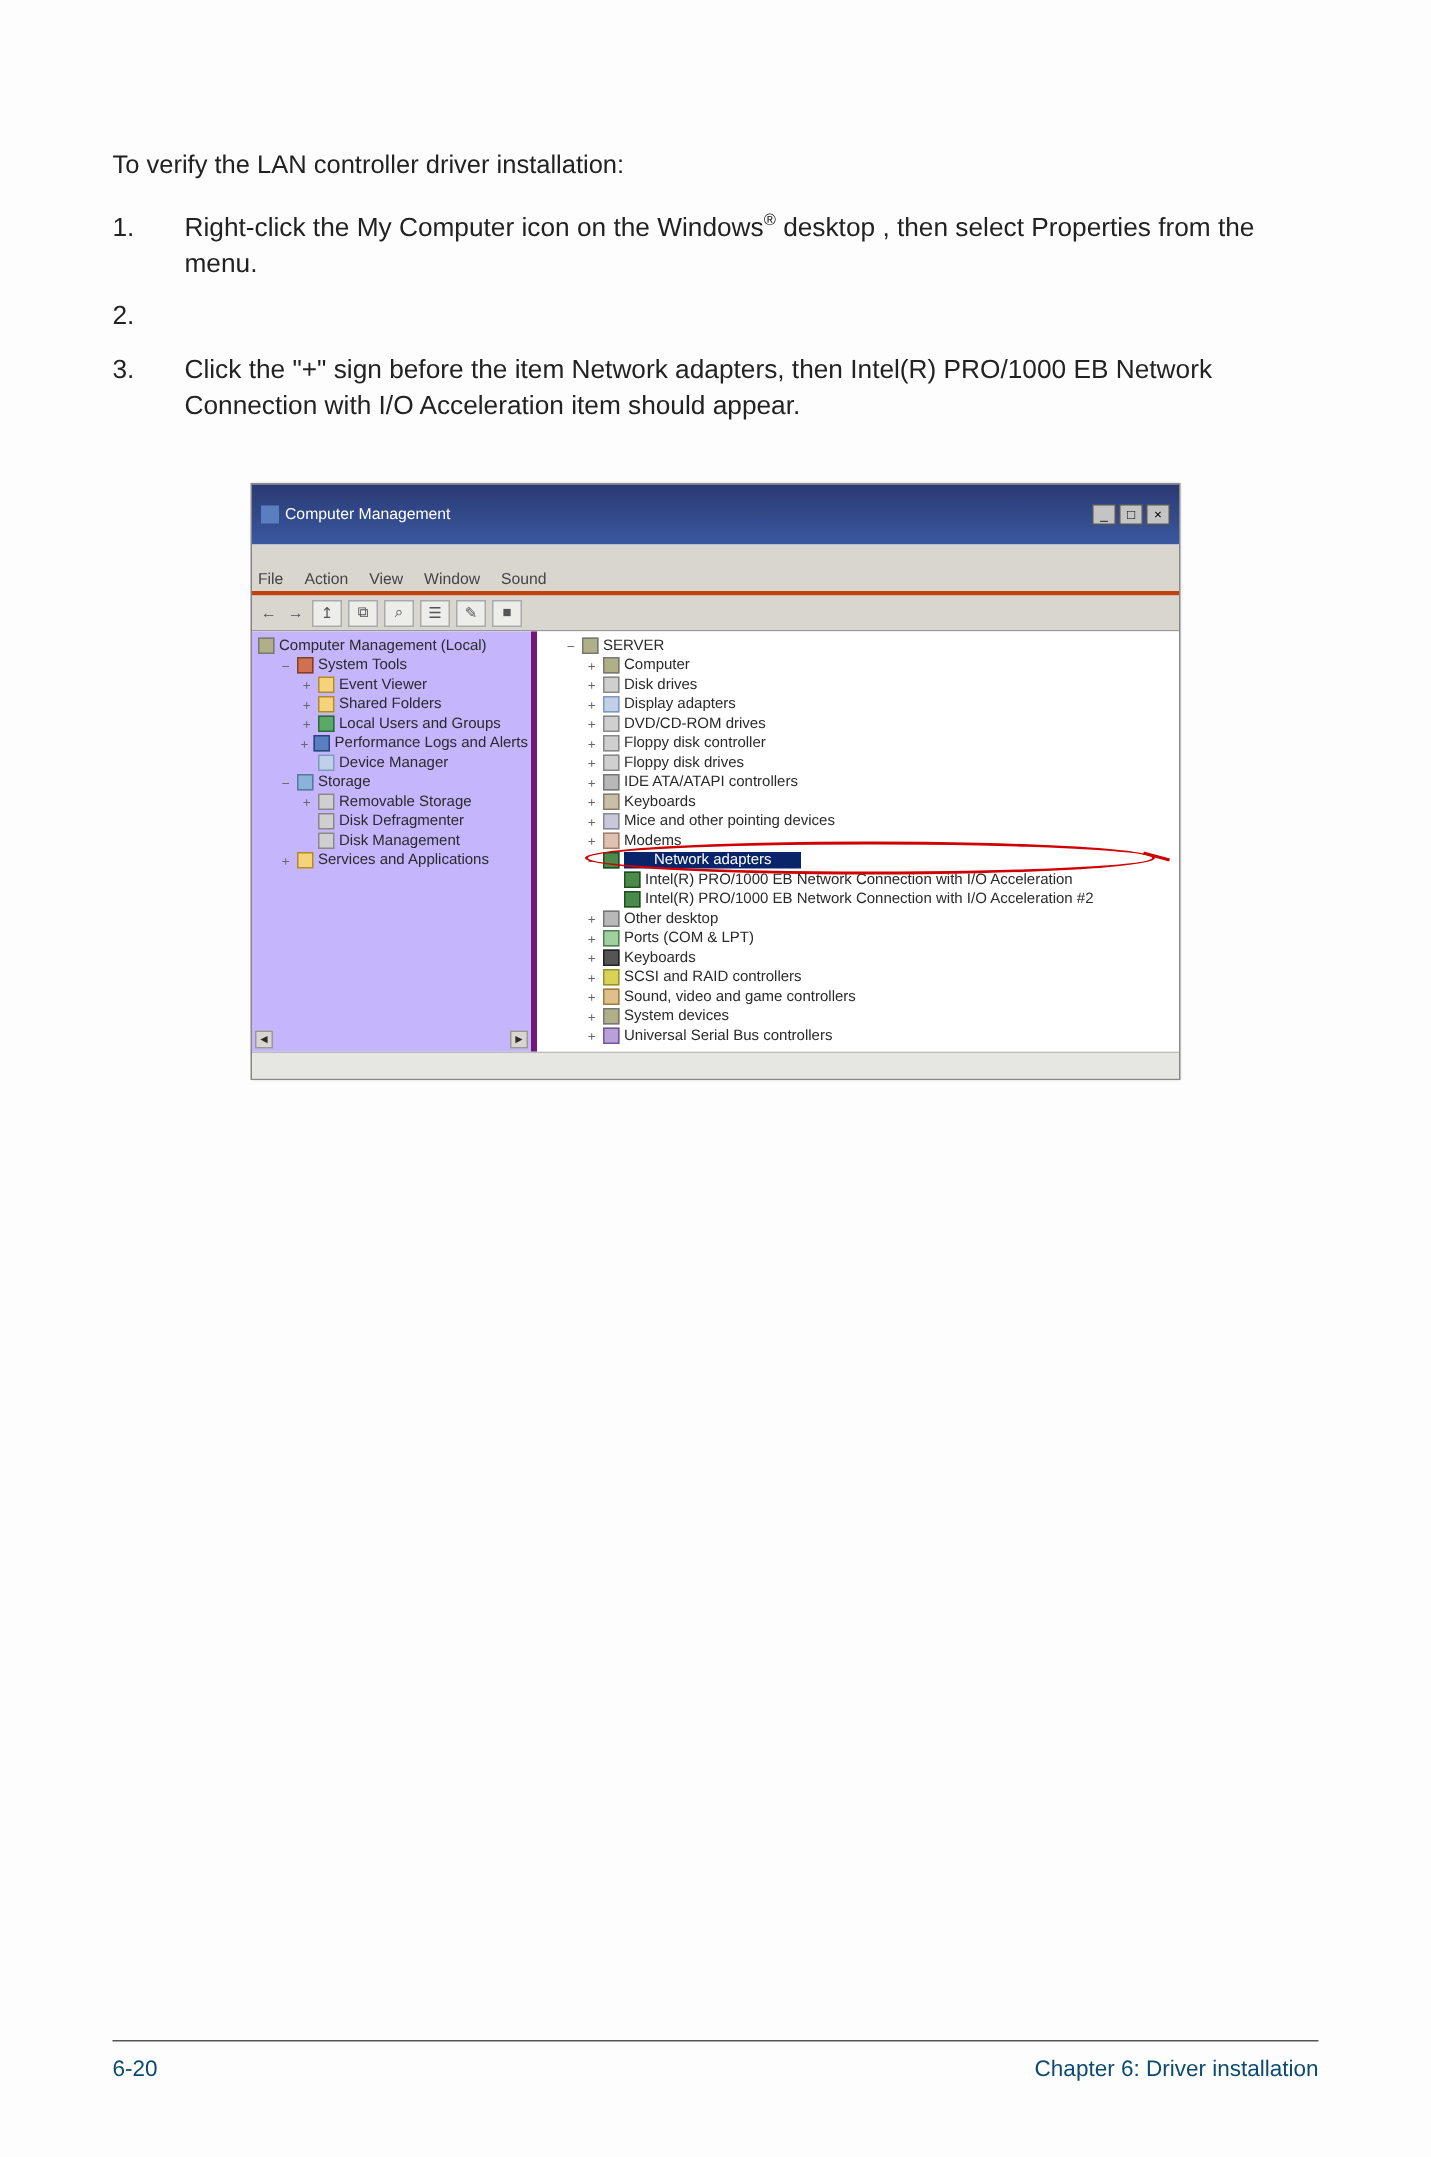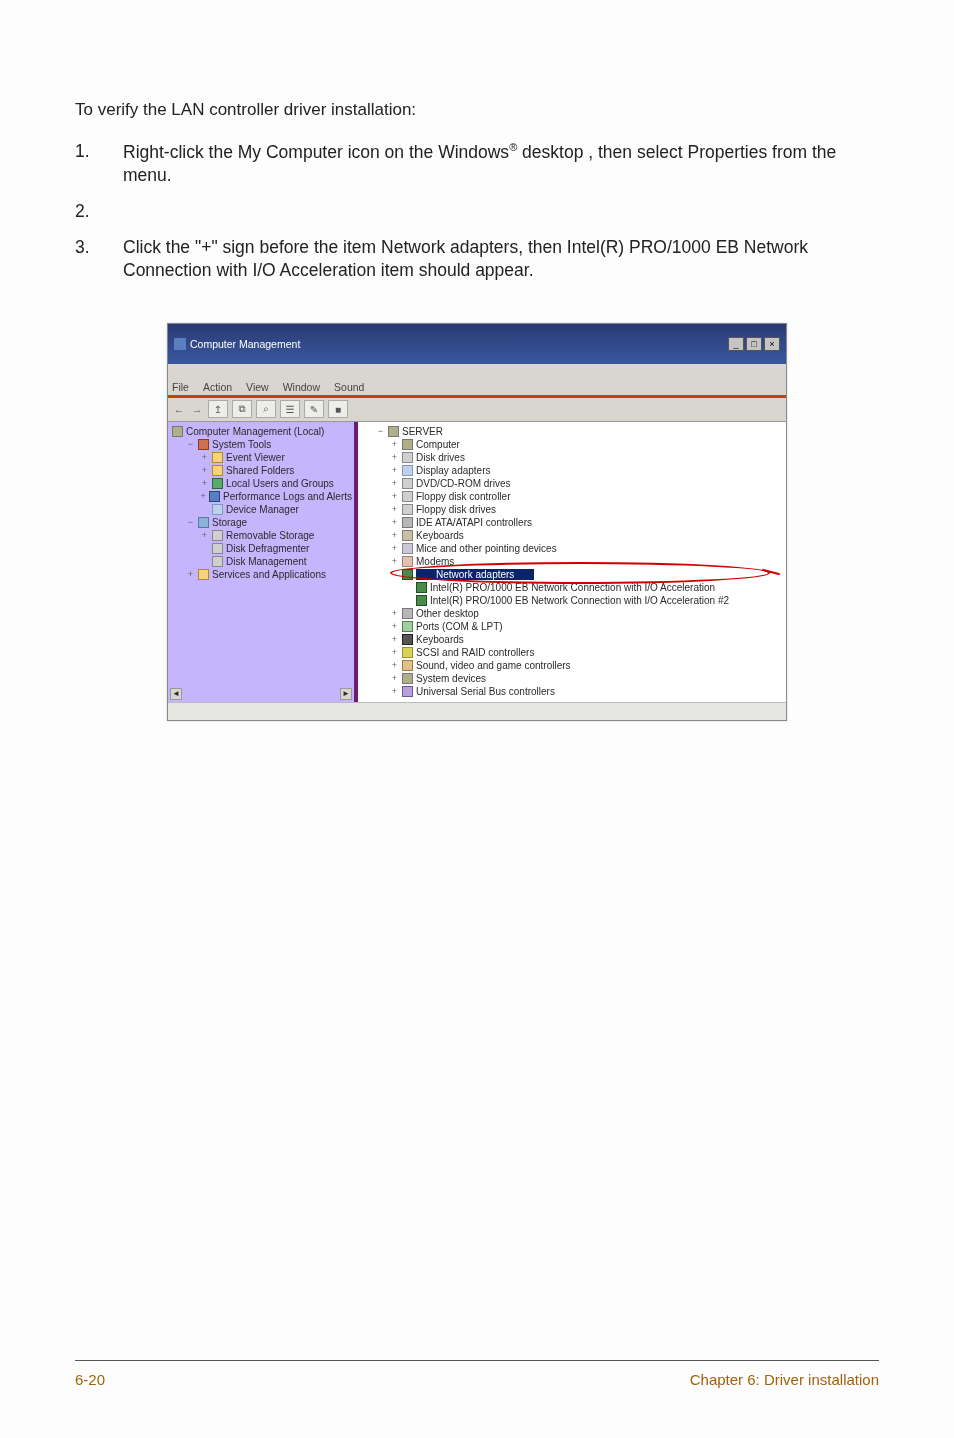--- a/index.html
+++ b/index.html
@@ -182,21 +182,21 @@
     left:0;
     width:954px;
     padding:0 75px;
   }
   .footer-line {
     border-top:1px solid #555;
     padding-top:10px;
     display:flex;
     justify-content:space-between;
     font-size:15px;
-    color:#a16207;
+    color:#0c4a6e;
     text-align:center;
   }
 </style>
 </head>
 <body>
 
 <p class="intro">To verify the LAN controller driver installation:</p>
 
 <ol class="steps">
   <li>

